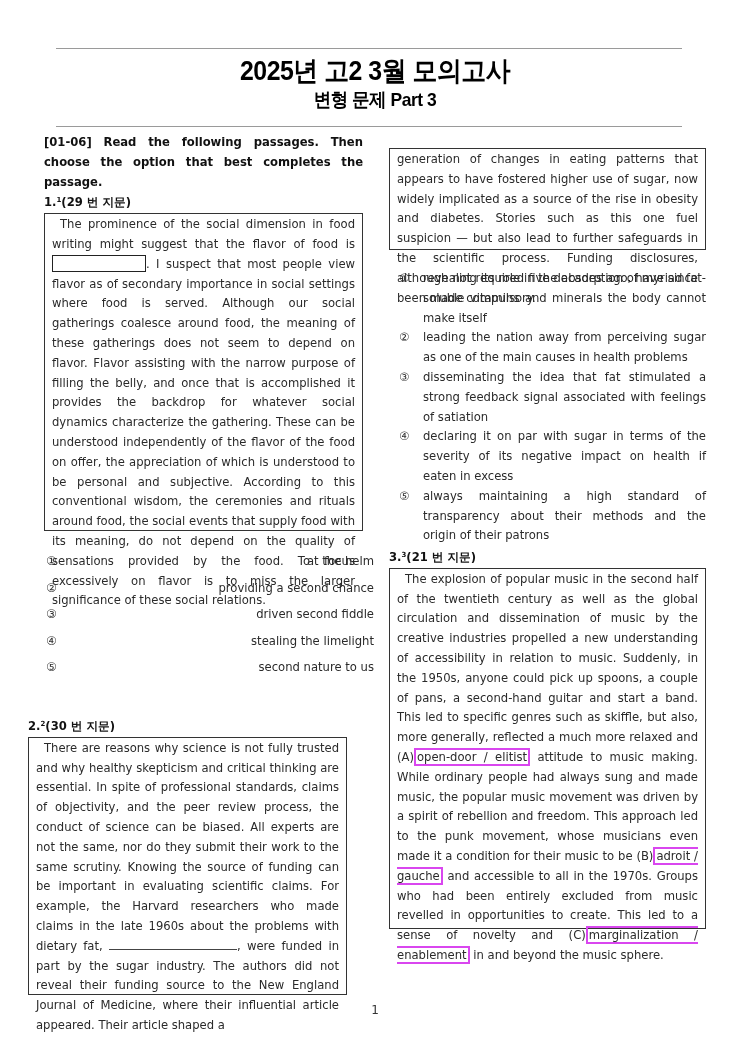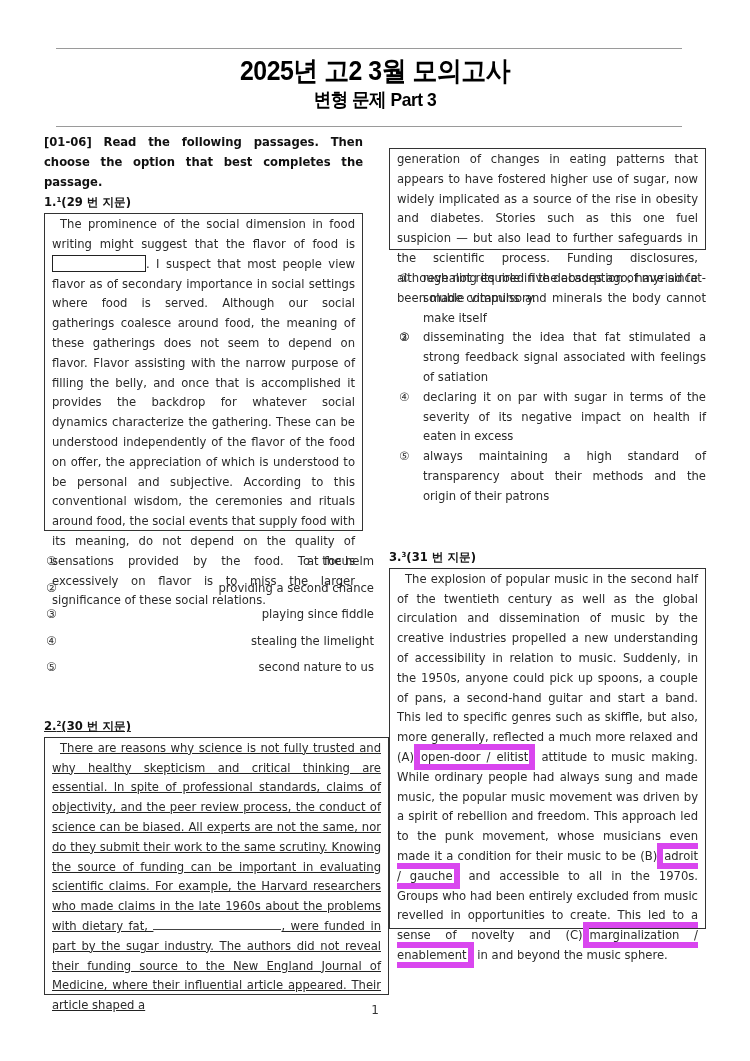--- a/index.html
+++ b/index.html
@@ -9,21 +9,21 @@
   .title { position: absolute; left: 0; width: 750px; text-align: center; font-family: "Liberation Sans", "DejaVu Sans", sans-serif; font-weight: bold; color: #000; letter-spacing: -0.5px; }
   .title.main { top: 53px; font-size: 27px; transform: scaleX(0.92); }
   .title.sub { top: 87px; font-size: 19px; transform: scaleX(0.92); }
   .col { position: absolute; font-size: 11.6px; line-height: 19.8px; }
   .instr { font-weight: bold; color: #111; text-align: justify; }
   .qhead { font-weight: bold; color: #111; }
   .qhead sup { font-size: 7px; vertical-align: 4px; }
   .box { border: 1.2px solid #333; padding: 1px 7px 1px 7px; text-align: justify; color: #2a2a2a; }
   .indent { text-indent: 8px; }
   .blank-box { display: inline-block; width: 94px; height: 17px; border: 1px solid #222; vertical-align: -4px; }
-  .choice-box { border: 6px solid #d946ef; padding: 0 1px; }
+  .choice-box { border: 2px solid #d946ef; padding: 0 1px; }
   .opt-center { position: relative; height: 26.5px; line-height: 26.5px; }
   .opt-center .num { position: absolute; left: 2px; font-size: 12px; color: #333; }
   .opt-center .txt { position: absolute; left: 0; width: 330px; text-align: right; color: #2a2a2a; }
   .opt-list { list-style: none; }
   .opt-list li { position: relative; padding-left: 34px; text-align: justify; color: #2a2a2a; }
   .opt-list li .num { position: absolute; left: 10px; top: 0; color: #333; }
   .underline-blank { display: inline-block; width: 128px; border-bottom: 1px solid #444; height: 12px; }
   .pagenum { position: absolute; top: 1003px; left: 0; width: 750px; text-align: center; font-size: 12px; color: #333; }
 </style>
 </head>
@@ -49,58 +49,58 @@
     <div class="opt-center">
         <span class="num">①</span>
         <span class="txt">at the helm</span>
       </div>
     <div class="opt-center">
         <span class="num">②</span>
         <span class="txt">providing a second chance</span>
       </div>
     <div class="opt-center">
         <span class="num">③</span>
-        <span class="txt">playing since fiddle</span>
+        <span class="txt">driven second fiddle</span>
       </div>
     <div class="opt-center">
         <span class="num">④</span>
         <span class="txt">stealing the limelight</span>
       </div>
     <div class="opt-center">
         <span class="num">⑤</span>
         <span class="txt">second nature to us</span>
       </div>
   </div>
 </div>
 
-<div class="col" style="left:44px; top:715px; width:345px;text-decoration:underline;">
+<div class="col" style="left:28px; top:715px; width:319px;">
   <div class="qhead">
     <span>2.</span><sup>2</sup><span>(30 번 지문)</span>
   </div>
   <div class="box indent" style="height:258px;">
     <span>There are reasons why science is not fully trusted and why healthy skepticism and critical thinking are essential. In spite of professional standards, claims of objectivity, and the peer review process, the conduct of science can be biased. All experts are not the same, nor do they submit their work to the same scrutiny. Knowing the source of funding can be important in evaluating scientific claims. For example, the Harvard researchers who made claims in the late 1960s about the problems with dietary fat, </span><span class="underline-blank"></span><span>, were funded in part by the sugar industry. The authors did not reveal their funding source to the New England Journal of Medicine, where their influential article appeared. Their article shaped a</span>
   </div>
 </div>
 
 <div class="col" style="left:389px; top:132px; width:317px;">
   <div class="box" style="height:102px;margin-top:16px;">
     <span>generation of changes in eating patterns that appears to have fostered higher use of sugar, now widely implicated as a source of the rise in obesity and diabetes. Stories such as this one fuel suspicion — but also lead to further safeguards in the scientific process. Funding disclosures, although not required five decades ago, have since been made compulsory.</span>
   </div>
 
   <ul class="opt-list" style="margin-top:19px;">
     <li><span class="num">①</span><span>revealing its role in the absorption of myriad fat-soluble vitamins and minerals the body cannot make itself</span></li>
-    <li><span class="num">②</span></li>
+    <li><span class="num">②</span><span>leading the nation away from perceiving sugar as one of the main causes in health problems</span></li>
     <li><span class="num">③</span><span>disseminating the idea that fat stimulated a strong feedback signal associated with feelings of satiation</span></li>
     <li><span class="num">④</span><span>declaring it on par with sugar in terms of the severity of its negative impact on health if eaten in excess</span></li>
     <li><span class="num">⑤</span><span>always maintaining a high standard of transparency about their methods and the origin of their patrons</span></li>
   </ul>
 </div>
 
 <div class="col" style="left:389px; top:546px; width:317px;">
   <div class="qhead">
-    <span>3.</span><sup>3</sup><span>(31 번 지문)</span>
+    <span>3.</span><sup>3</sup><span>(21 번 지문)</span>
   </div>
   <div class="box indent" style="height:361px;">
     <span>The explosion of popular music in the second half of the twentieth century as well as the global circulation and dissemination of music by the creative industries propelled a new understanding of accessibility in relation to music. Suddenly, in the 1950s, anyone could pick up spoons, a couple of pans, a second-hand guitar and start a band. This led to specific genres such as skiffle, but also, more generally, reflected a much more relaxed and (A)</span><span class="choice-box">open-door / elitist</span><span> attitude to music making. While ordinary people had always sung and made music, the popular music movement was driven by a spirit of rebellion and freedom. This approach led to the punk movement, whose musicians even made it a condition for their music to be (B)</span><span class="choice-box">adroit / gauche</span><span> and accessible to all in the 1970s. Groups who had been entirely excluded from music revelled in opportunities to create. This led to a sense of novelty and (C)</span><span class="choice-box">marginalization / enablement</span><span> in and beyond the music sphere.</span>
   </div>
 </div>
 
 <div class="pagenum">1</div>
 
 </body></html>

